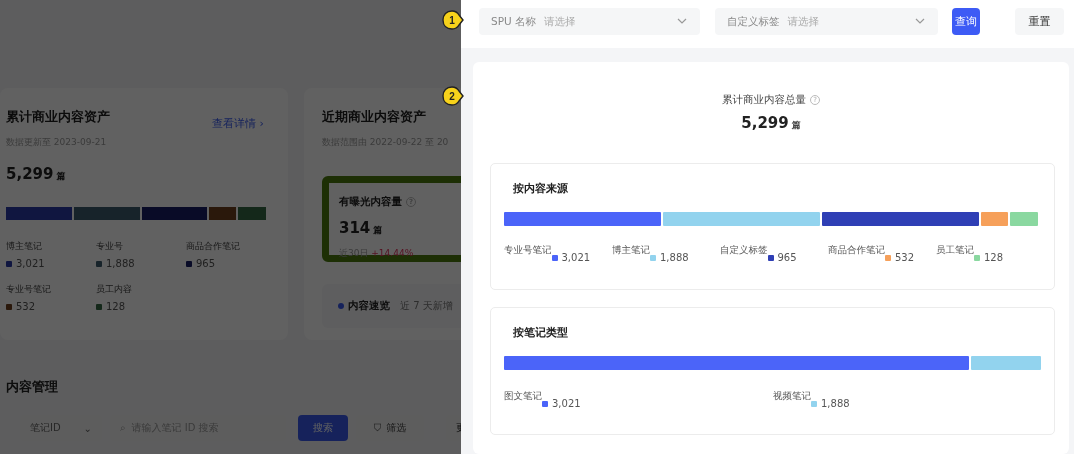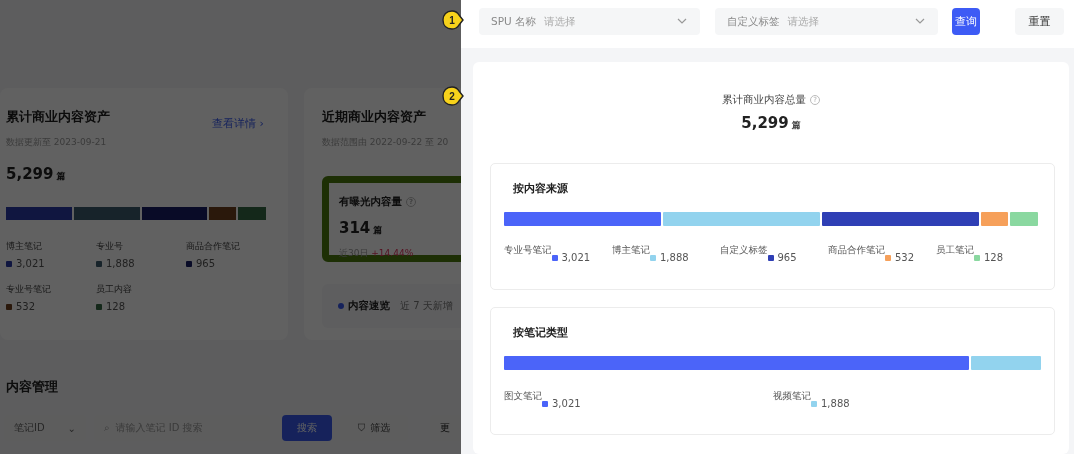--- a/index.html
+++ b/index.html
@@ -15,21 +15,21 @@
   .bg-num { font-size: 15px; font-weight: bold; margin-top: 16px; }
   .bg-num small { font-size: 9px; font-weight: bold; margin-left: 3px; }
   .bg-bar { display: flex; gap: 2px; height: 13px; margin-top: 24px; width: 260px; }
   .bg-bar span { display: block; height: 100%; }
   .bg-legend { display: grid; grid-template-columns: 90px 90px 90px; row-gap: 8px; margin-top: 14px; }
   .bg-legend .lab { font-size: 9px; color: #444; }
   .bg-legend .val { font-size: 10px; color: #555; margin-top: 5px; display: flex; align-items: center; }
   .sq { display: inline-block; width: 6px; height: 6px; margin-right: 4px; border-radius: 1px; }
   .bg-inner { position: absolute; border: 7px solid #4d7c0f; border-radius: 6px; background: #fff; }
   .bg-section-title { position: absolute; left: 6px; top: 378px; font-size: 13px; font-weight: bold; }
-  .bg-toolbar { position: absolute; left: 4px; top: 415px; display: flex; gap: 8px; align-items: center; }
+  .bg-toolbar { position: absolute; left: 20px; top: 415px; display: flex; gap: 8px; align-items: center; }
   .bg-select { width: 82px; height: 26px; background: #f5f5f5; border-radius: 4px; font-size: 10px; color: #666; display: flex; align-items: center; justify-content: space-between; padding: 0 10px; }
   .bg-search { width: 176px; height: 26px; background: #f5f5f5; border-radius: 4px; font-size: 10px; color: #999; display: flex; align-items: center; padding: 0 10px; gap: 6px; }
   .bg-btn-primary { width: 50px; height: 26px; background: #3a5bf0; border-radius: 4px; color: #fff; font-size: 10px; display: flex; align-items: center; justify-content: center; margin-left: 4px; }
   .bg-btn { width: 68px; height: 26px; background: #f5f5f5; border-radius: 4px; color: #444; font-size: 10px; display: flex; align-items: center; justify-content: center; gap: 5px; }
   .bg-btn2 { width: 30px; height: 26px; background: #f5f5f5; border-radius: 4px 0 0 4px; font-size: 10px; display:flex; align-items:center; padding-left: 10px; margin-left: 14px; }
   .overlay-dim { position: absolute; left: 0; top: 0; width: 461px; height: 454px; background: rgba(0,0,0,0.62); }
 
   
   .drawer { position: absolute; left: 461px; top: 0; width: 613px; height: 454px; background: #f4f5f7; }
   .filterbar { position: absolute; left: 0; top: 0; width: 613px; height: 48px; background: #fff; }

